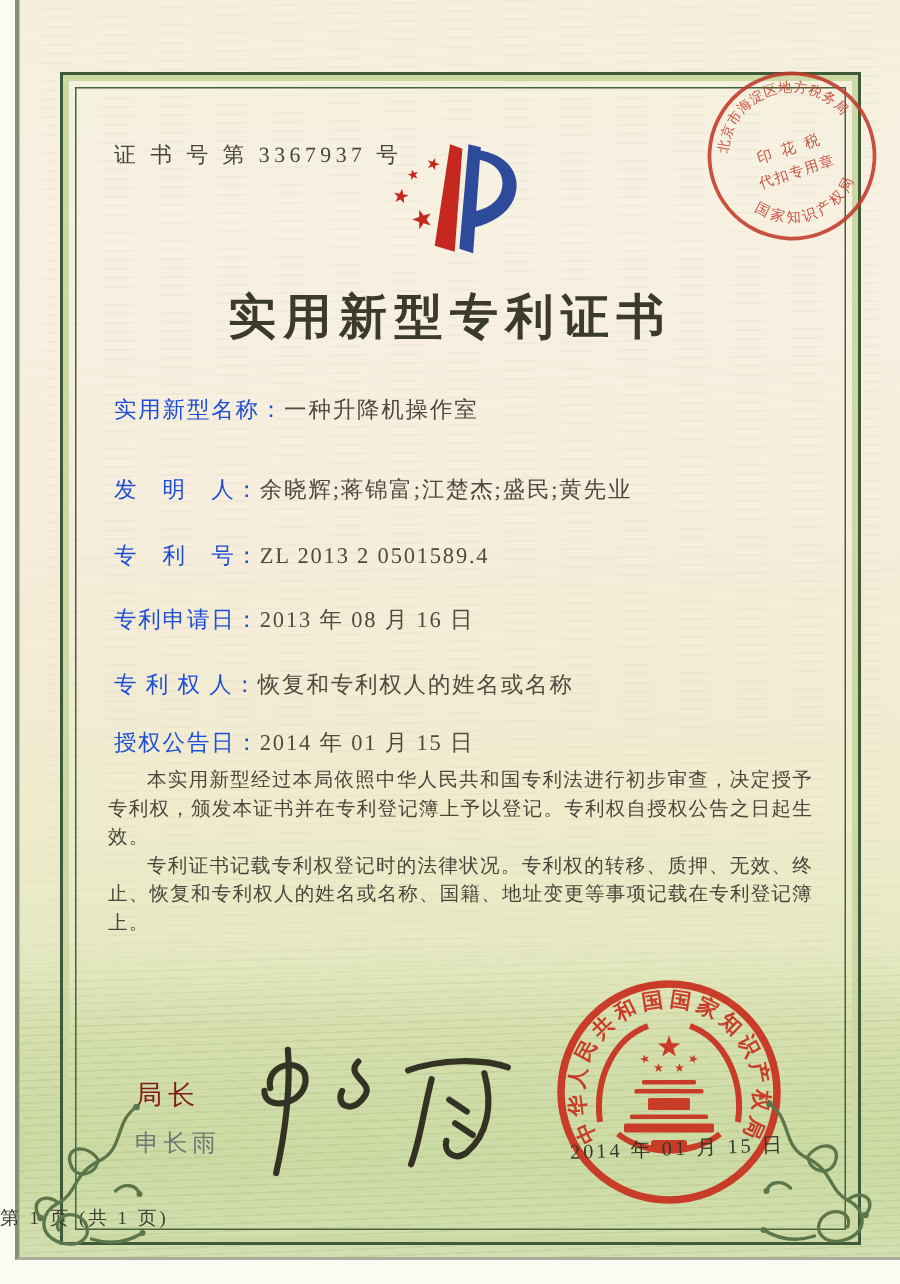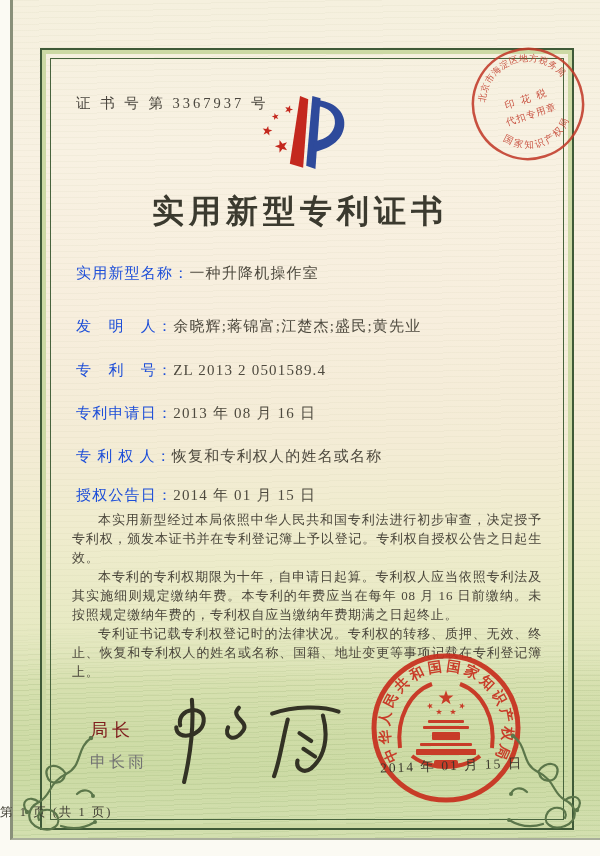--- a/index.html
+++ b/index.html
@@ -106,21 +106,20 @@
       <div class="frow r1"><span class="lab">实用新型名称：</span><span>一种升降机操作室</span></div>
       <div class="frow r2"><span class="lab">发　明　人：</span><span>余晓辉;蒋锦富;江楚杰;盛民;黄先业</span></div>
       <div class="frow r3"><span class="lab">专　利　号：</span><span>ZL 2013 2 0501589.4</span></div>
       <div class="frow r4"><span class="lab">专利申请日：</span><span>2013 年 08 月 16 日</span></div>
       <div class="frow r5"><span class="lab">专 利 权 人：</span><span>恢复和专利权人的姓名或名称</span></div>
       <div class="frow r6"><span class="lab">授权公告日：</span><span>2014 年 01 月 15 日</span></div>
     </div>
 
     <div class="body-text">
       <p>本实用新型经过本局依照中华人民共和国专利法进行初步审查，决定授予专利权，颁发本证书并在专利登记簿上予以登记。专利权自授权公告之日起生效。</p>
-      <p>本专利的专利权期限为十年，自申请日起算。专利权人应当依照专利法及其实施细则规定缴纳年费。本专利的年费应当在每年 08 月 16 日前缴纳。未按照规定缴纳年费的，专利权自应当缴纳年费期满之日起终止。</p>
       <p>专利证书记载专利权登记时的法律状况。专利权的转移、质押、无效、终止、恢复和专利权人的姓名或名称、国籍、地址变更等事项记载在专利登记簿上。</p>
     </div>
 
     <div class="sig-role">局长</div>
     <div class="sig-name">申长雨</div>
 
     <svg class="sig-ink" viewBox="0 0 200 90">
       <g fill="none" stroke="#26241a" stroke-width="4.2" stroke-linecap="round" opacity="0.92">
         <path d="M24,30 C20,12 50,8 48,26 C46,42 20,46 20,32"></path>
         <path d="M36,4 C38,30 34,62 28,88"></path>

